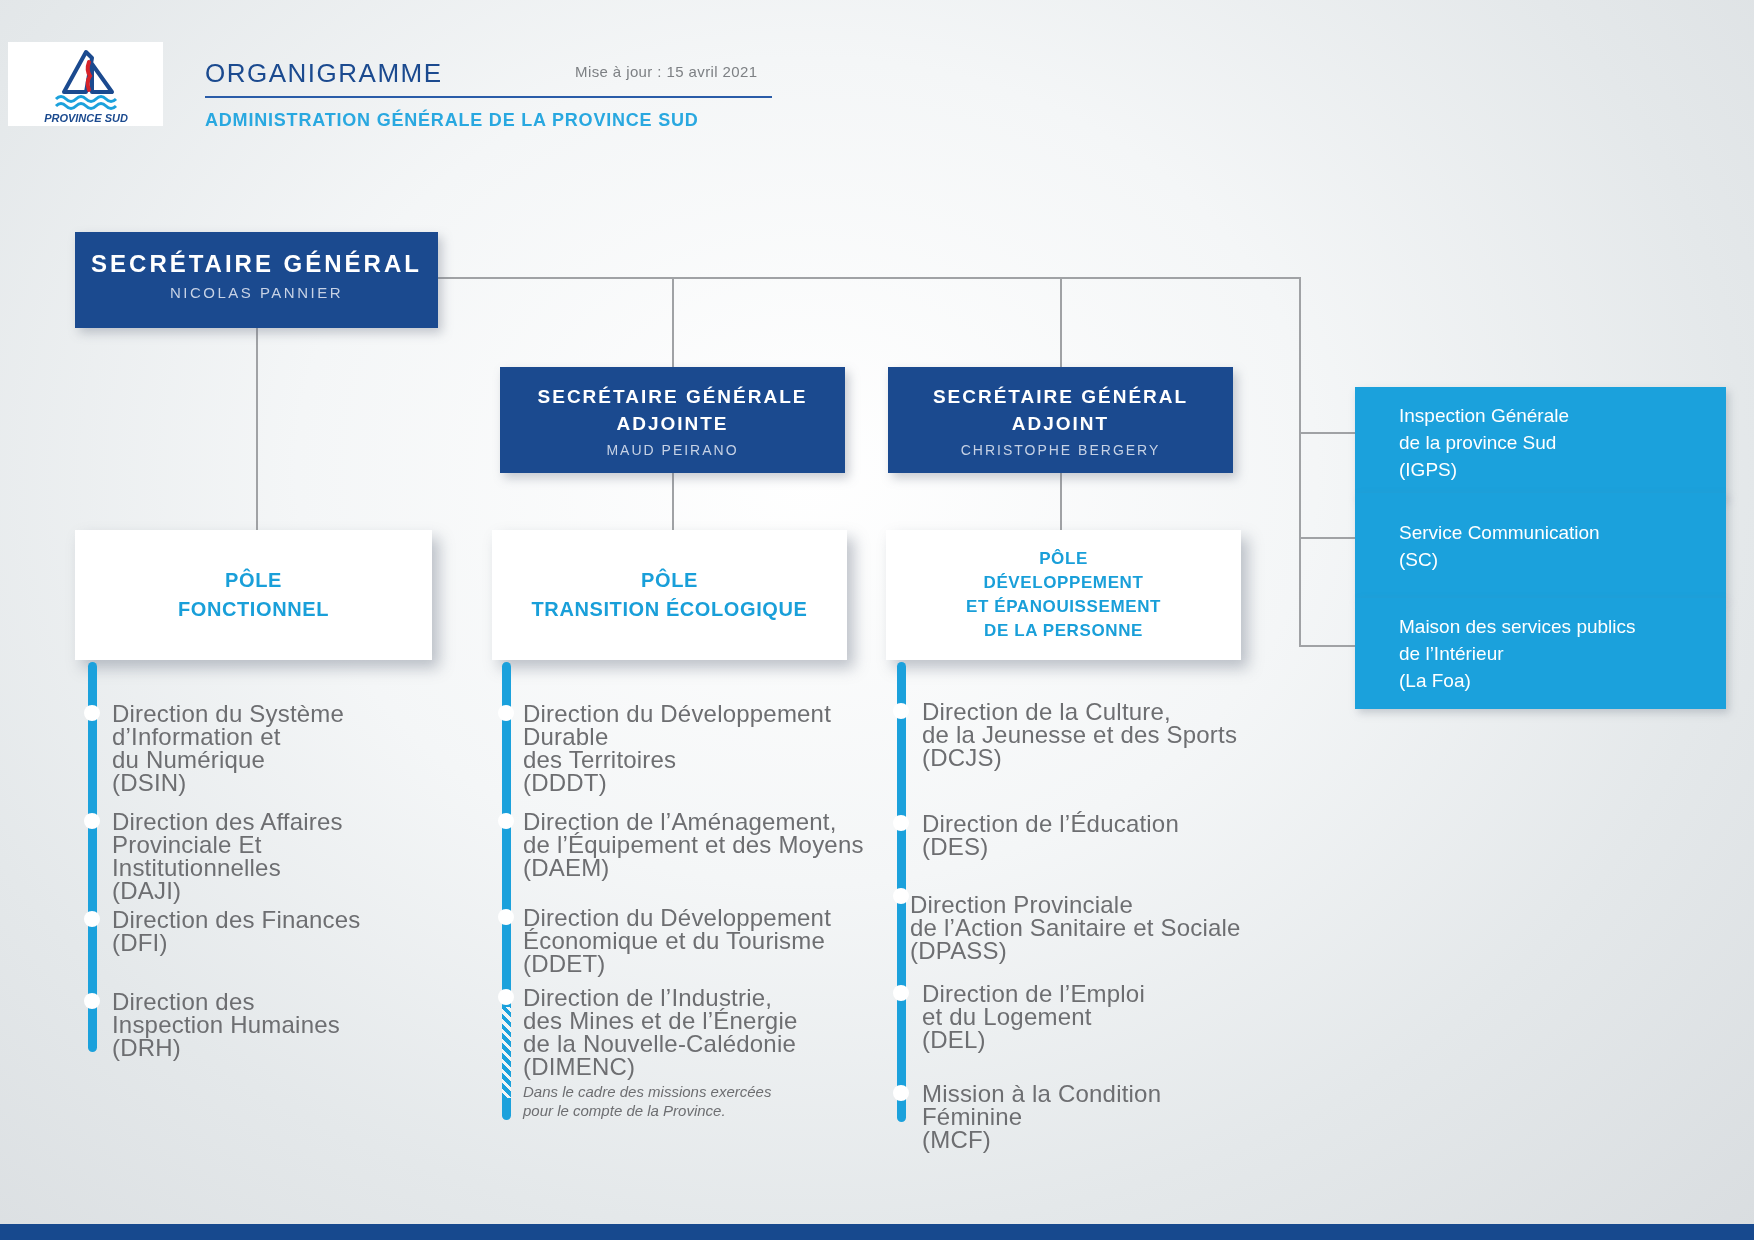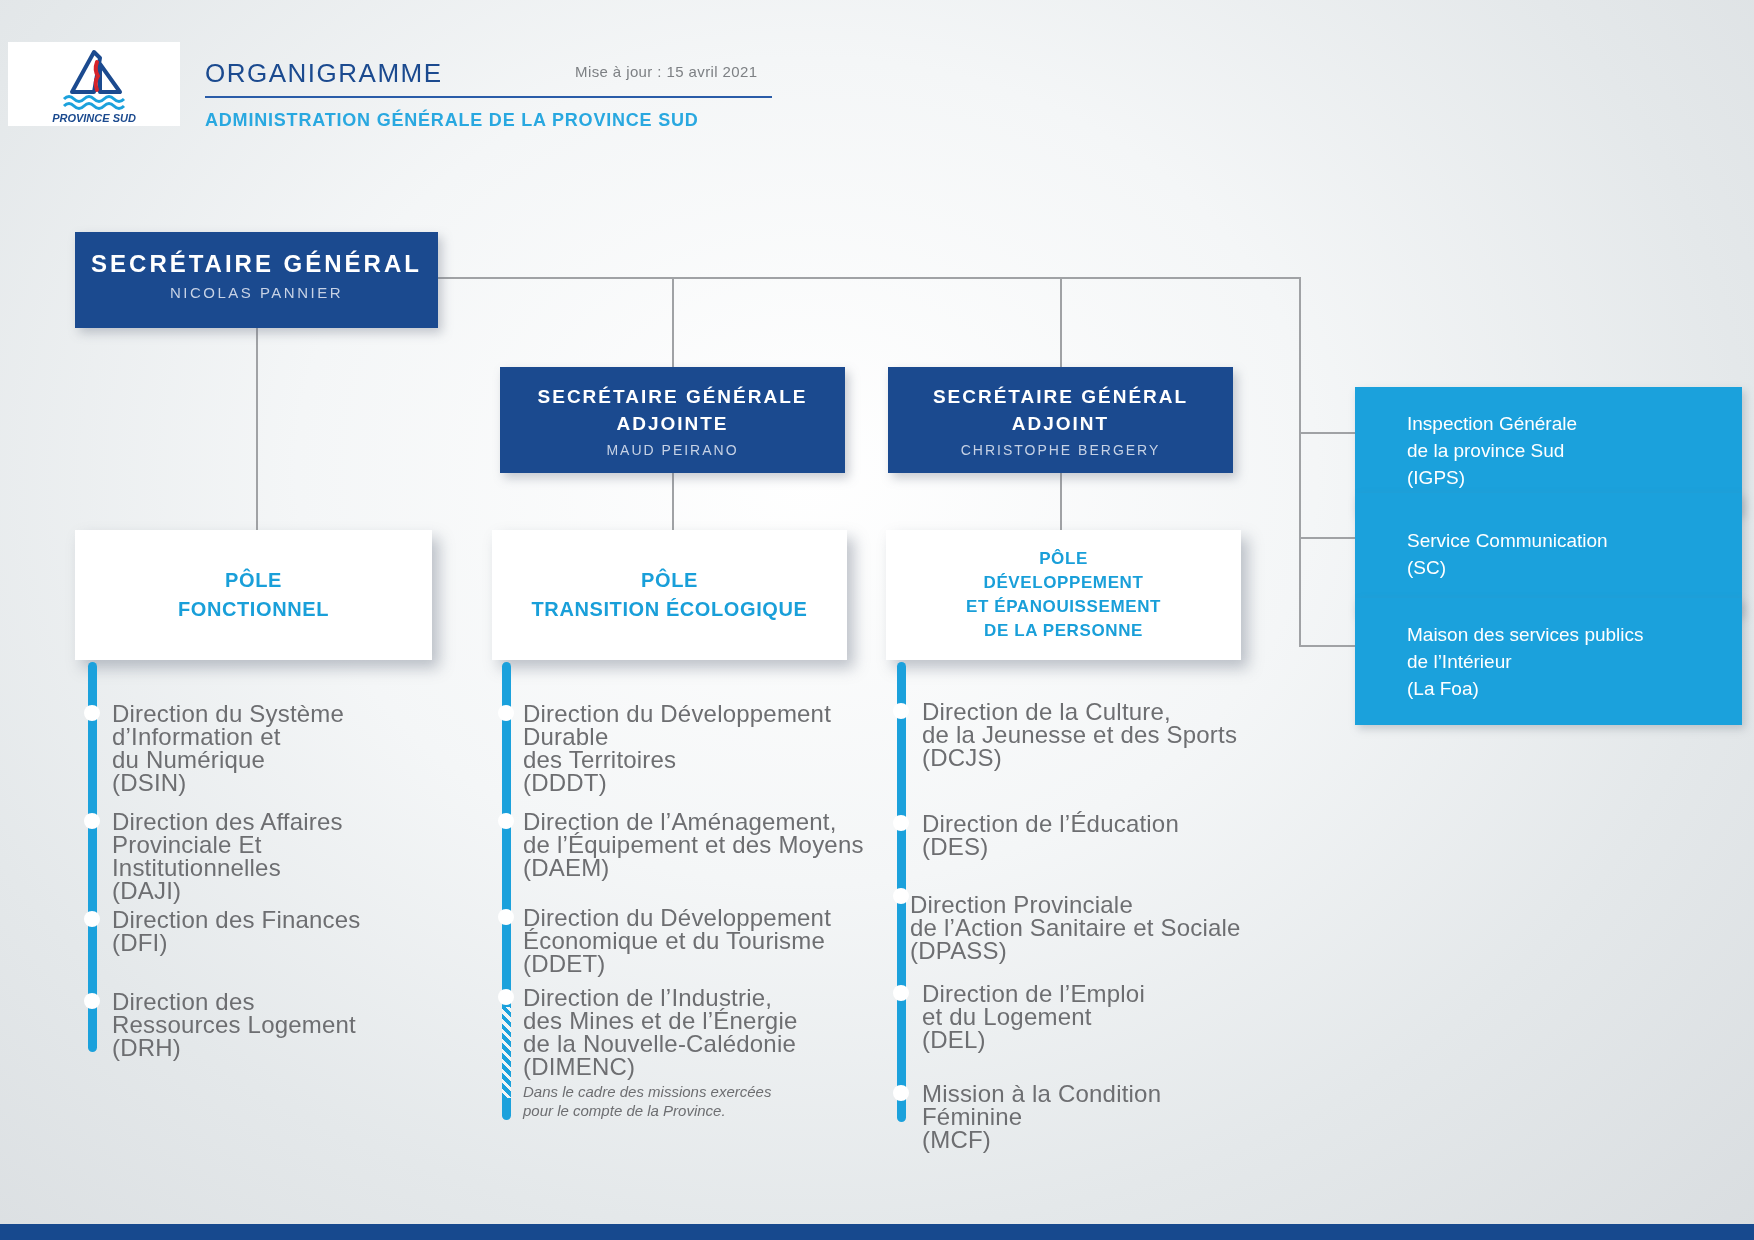--- a/index.html
+++ b/index.html
@@ -3,21 +3,21 @@
 <meta charset="utf-8">
 <style>
   html,body{margin:0;padding:0;}
   body{font-family:"Liberation Sans",sans-serif;}
   #page{
     position:relative;width:1754px;height:1240px;overflow:hidden;
     background:radial-gradient(ellipse at 46% 38%, #ffffff 0%, #f4f6f7 38%, #e4e8ea 70%, #d9dde0 100%);
   }
   .abs{position:absolute;}
   
-  .logo-box{left:8px;top:42px;width:172px;height:84px;background:#ffffff;display:flex;align-items:center;justify-content:center;}
+  .logo-box{left:8px;top:42px;width:155px;height:84px;background:#ffffff;display:flex;align-items:center;justify-content:center;}
   .hdr-title{left:205px;top:58px;font-size:26px;font-weight:normal;color:#1b4a8f;letter-spacing:1.5px;}
   .hdr-date{left:575px;top:63px;font-size:15px;color:#7d8084;letter-spacing:.4px;}
   .hdr-rule{left:205px;top:96px;width:567px;height:2px;background:#2a5ca8;}
   .hdr-sub{left:205px;top:110px;font-size:18px;color:#29a8e0;letter-spacing:.8px;font-weight:bold;}
   
   .line{background:#a0a2a5;}
   
   .navy{background:#1b4a8f;color:#ffffff;text-align:center;box-shadow:4px 5px 10px rgba(100,110,125,.35);}
   .sg-box{left:75px;top:232px;width:363px;height:96px;}
   .sg-title{font-size:24px;font-weight:bold;letter-spacing:3px;margin-top:18px;}
@@ -25,21 +25,21 @@
   .adj-box{top:367px;width:345px;height:106px;}
   .adj-title{font-size:19px;font-weight:bold;letter-spacing:2px;line-height:27px;margin-top:16px;white-space:pre-line;}
   .adj-name{font-size:14px;letter-spacing:2px;color:#c7d2e5;margin-top:5px;}
   
   .pole{background:#ffffff;top:530px;height:130px;box-shadow:7px 8px 14px rgba(115,125,140,.45);
         display:flex;align-items:center;justify-content:center;text-align:center;}
   .pole-title{color:#199fd9;font-weight:bold;font-size:20px;line-height:29px;letter-spacing:.6px;white-space:pre-line;}
   .pole-title.small{font-size:17px;line-height:24px;}
   
   .svc{left:1355px;width:355px;background:#1ba1dc;color:#ffffff;font-size:19px;line-height:27px;
-       padding:16px;box-shadow:3px 4px 8px rgba(115,125,140,.35);display:flex;align-items:center;}
+       padding:8px;box-shadow:3px 4px 8px rgba(115,125,140,.35);display:flex;align-items:center;}
   .svc-text{padding-left:36px;white-space:pre-line;}
   
   .bar{width:9px;background:#1ba1dc;border-radius:5px;}
   .hatch{width:9px;background:repeating-linear-gradient(45deg,#1ba1dc 0 4px,#f2f5f6 4px 7px);}
   .bullet{width:16px;height:16px;border-radius:50%;background:#ffffff;}
   .item{font-size:24px;line-height:23px;color:#6d6e71;white-space:pre-line;letter-spacing:.2px;}
   .note{font-size:15px;line-height:19px;color:#6d6e71;font-style:italic;white-space:pre-line;}
   
   .footer-bar{left:0;bottom:0;width:1754px;height:16px;background:#17498e;}
   .logo-name{font-size:11px;font-weight:bold;font-style:italic;fill:#1b4a8f;}
@@ -129,21 +129,21 @@
 (DSIN)</div>
     <div class="abs bullet" style="left:9px;top:151px;"></div>
     <div class="abs item" style="left:37px;top:148px;">Direction des Affaires Provinciale Et
 Institutionnelles
 (DAJI)</div>
     <div class="abs bullet" style="left:9px;top:249px;"></div>
     <div class="abs item" style="left:37px;top:246px;">Direction des Finances
 (DFI)</div>
     <div class="abs bullet" style="left:9px;top:331px;"></div>
     <div class="abs item" style="left:37px;top:328px;">Direction des
-Ressources Logement
+Inspection Humaines
 (DRH)</div>
   </div>
 
   <div class="abs" style="left:492px;top:662px;width:380px;height:470px;">
     <div class="abs bar" style="left:10px;top:0;height:458px;"></div>
     <div class="abs hatch" style="left:10px;top:345px;height:91px;"></div>
     <div class="abs bullet" style="left:6px;top:43px;"></div>
     <div class="abs item" style="left:31px;top:40px;">Direction du Développement Durable
 des Territoires
 (DDDT)</div>

